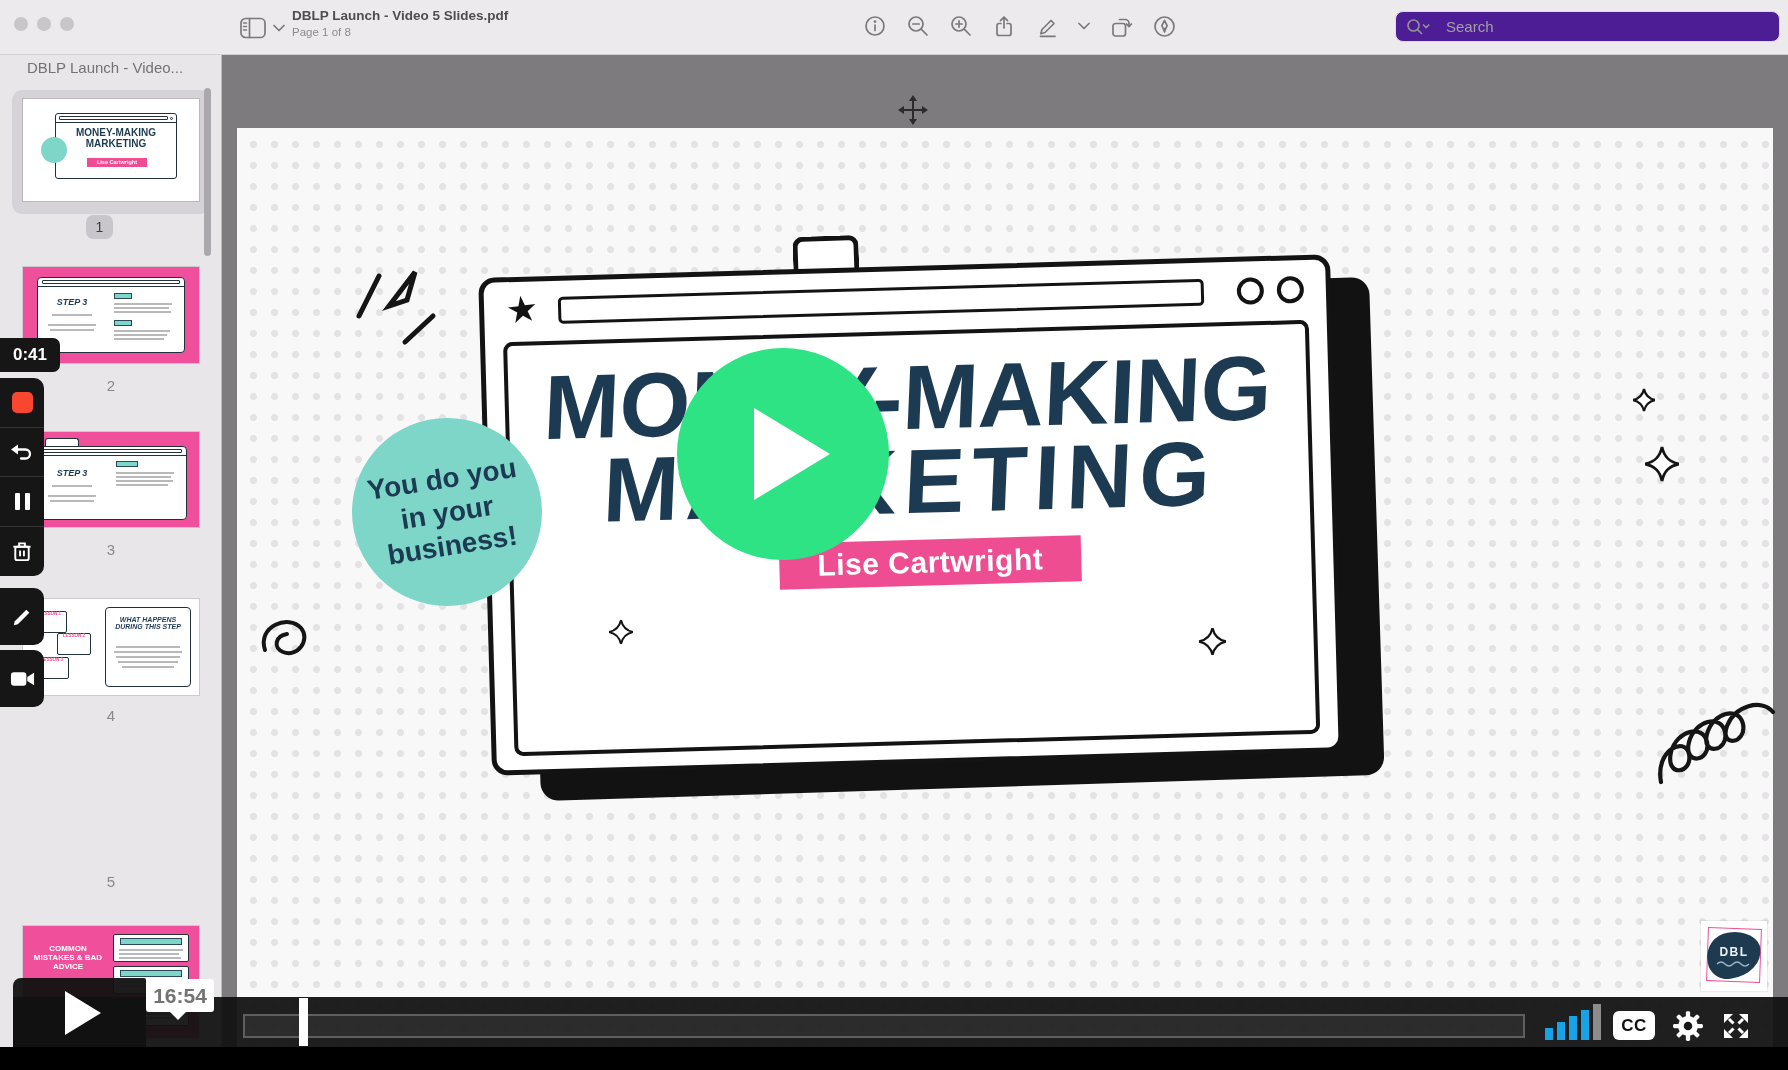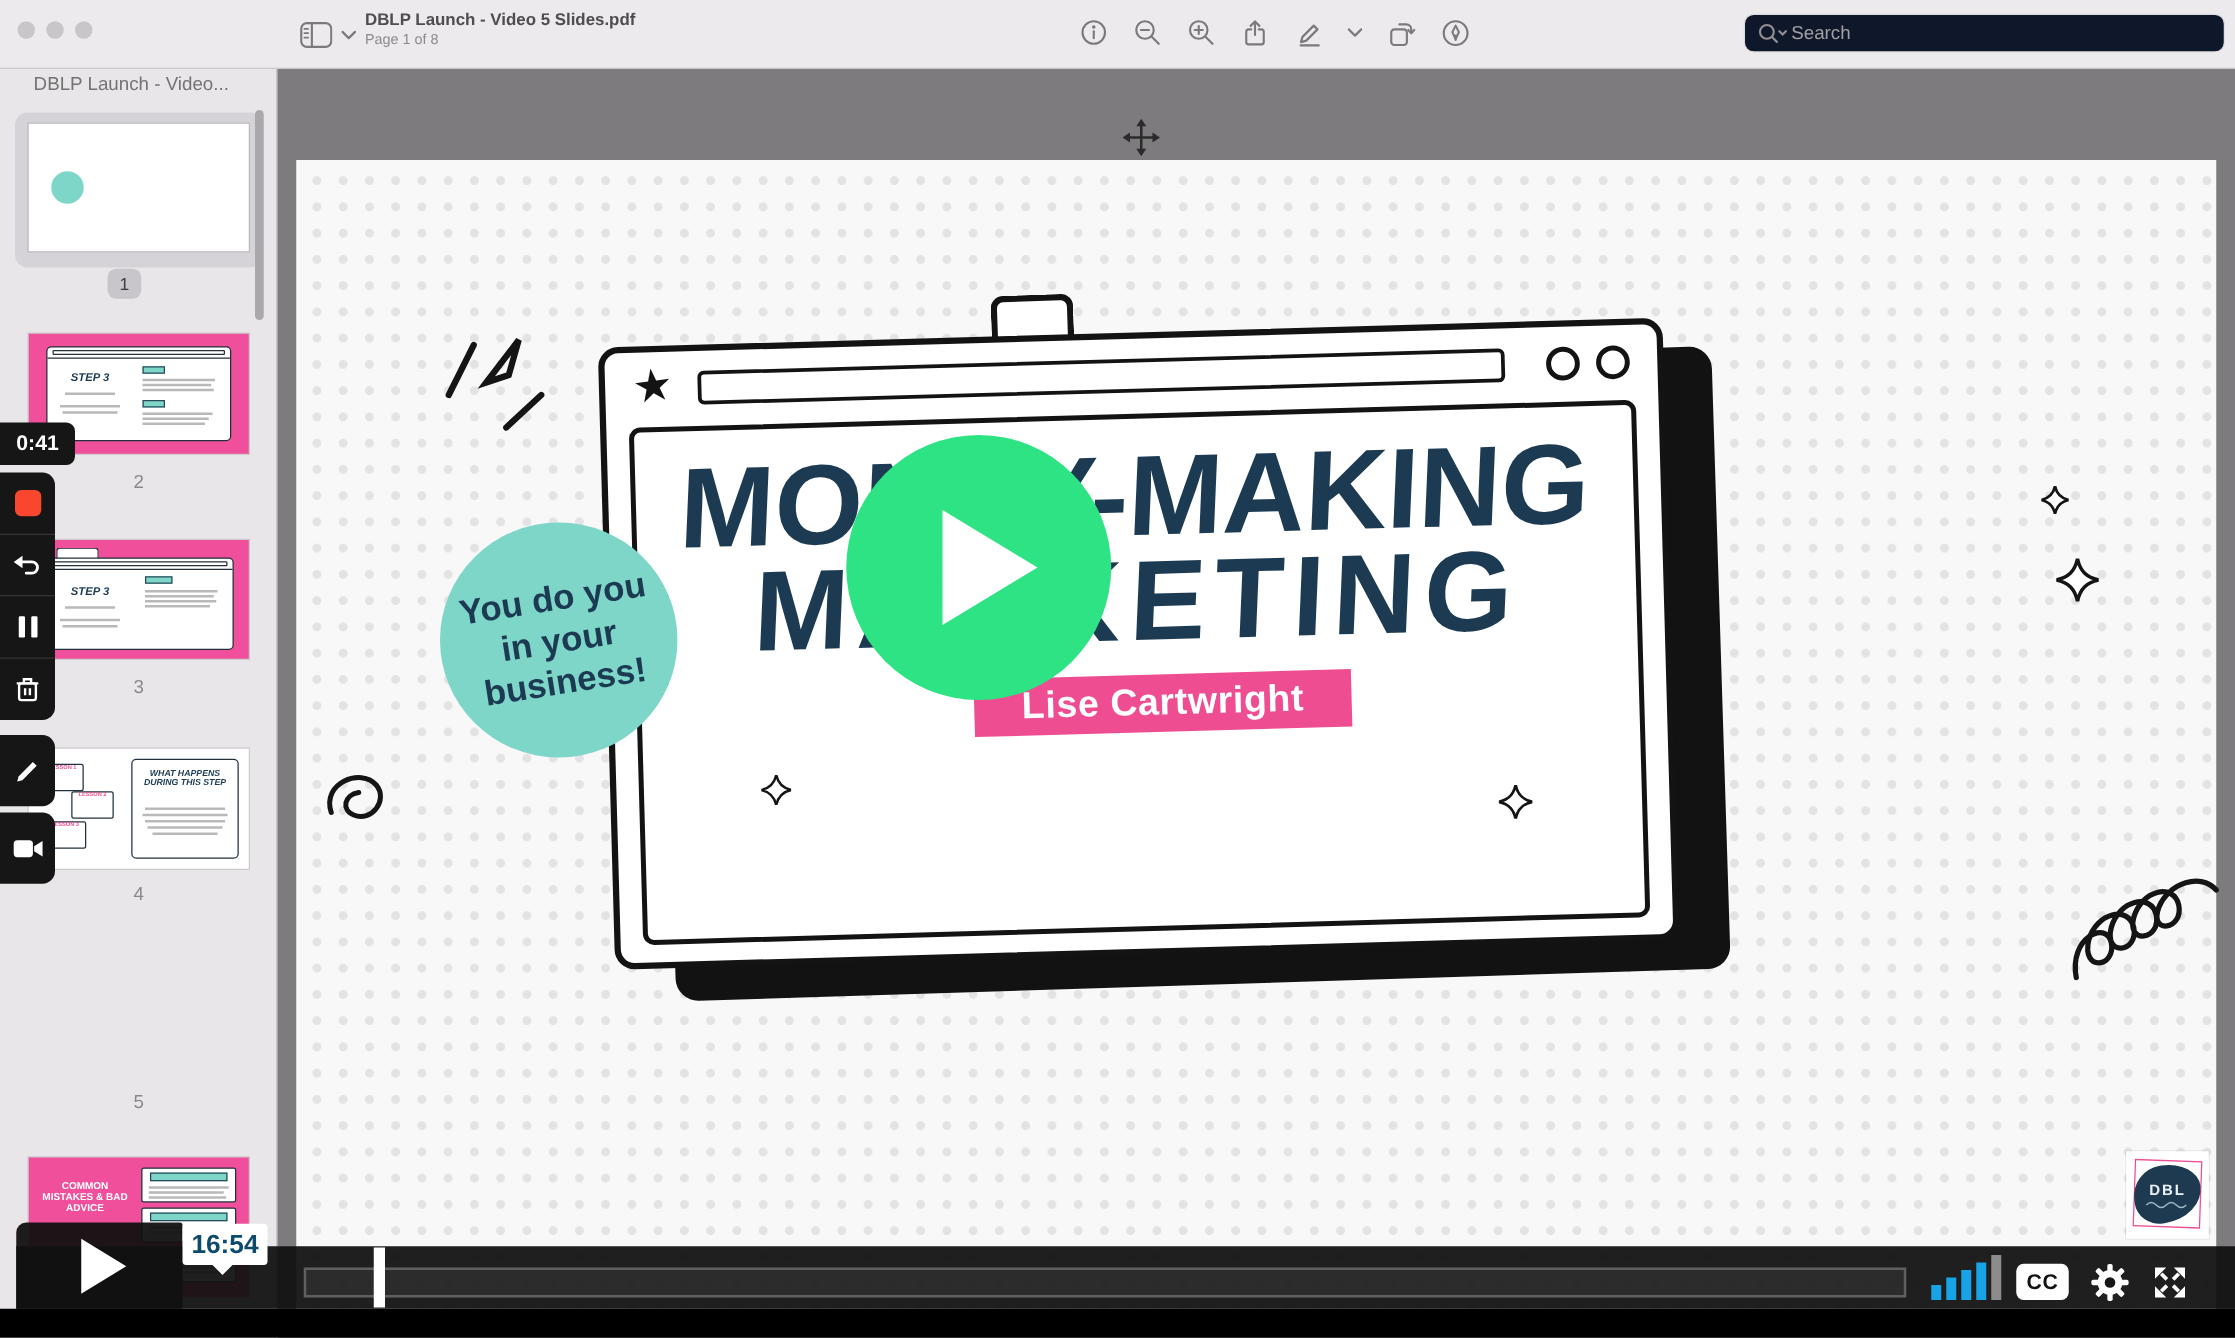--- a/index.html
+++ b/index.html
@@ -13,22 +13,22 @@
   .traffic { position:absolute; left:14px; top:17px; display:flex; gap:9px; }
   .tl { width:14px; height:14px; border-radius:50%; background:#c9c6c9; }
   .tb-left-icons { position:absolute; left:240px; top:13px; display:flex; align-items:center; gap:6px; color:#7a7a7a; }
   .tb-title-block { position:absolute; left:292px; top:8px; }
   .tb-title { font-size:13.5px; font-weight:700; color:#4f4d4f; }
   .tb-page  { font-size:11.5px; color:#8d8a8d; margin-top:3px; }
   .tb-icons { position:absolute; left:862px; top:11px; display:flex; align-items:center; gap:17px; }
   .tb-btn { width:26px; height:30px; display:flex; align-items:center; justify-content:center; }
   .tb-btn svg { stroke:#7c797c; fill:none; stroke-width:1.7; stroke-linecap:round; stroke-linejoin:round; }
   .searchfield { position:absolute; left:1395px; top:11px; width:385px; height:31px;
-    background:#0f172a; border:1px solid #dedbde; border-radius:8px;
-    display:flex; align-items:center; padding:0 10px; gap:3px; }
+    background:#4c1d95; border:1px solid #dedbde; border-radius:8px;
+    display:flex; align-items:center; padding:0 10px; gap:16px; }
   .searchfield svg { stroke:#928f92; fill:none; stroke-width:1.7; stroke-linecap:round; }
   .search-ph { color:#a3a0a3; font-size:15px; }
 
   
   .sidebar { position:absolute; left:0; top:55px; width:222px; height:1015px;
     background:#e9e6e9; border-right:1px solid #bebbbe; z-index:5; }
   .sb-header { position:absolute; left:0; top:4px; width:210px; text-align:center;
     font-size:15px; font-weight:500; color:#737373; }
   .thumb-hl { position:absolute; left:12px; top:35px; width:198px; height:124px;
     border-radius:10px; background:#d6d3d8; }
@@ -127,21 +127,21 @@
 
   
   .pl-bar { position:absolute; left:13px; top:997px; width:1775px; height:50px;
     background:rgba(17,17,17,0.94); z-index:60; }
   .pl-playblock { position:absolute; left:13px; top:978px; width:133px; height:69px;
     background:rgba(17,17,17,0.95); border-radius:8px 2px 0 0; z-index:61;
     display:flex; align-items:center; justify-content:center; }
   .pl-playblock .tri { width:0; height:0; border-top:22px solid transparent;
     border-bottom:22px solid transparent; border-left:36px solid #fff; margin-left:6px; }
   .pl-tooltip { position:absolute; left:146px; top:979px; width:68px; height:33px;
-    background:#fff; border-radius:3px; z-index:65; color:#0c4a6e; font-size:21px;
+    background:#fff; border-radius:3px; z-index:65; color:#737373; font-size:21px;
     font-weight:700; display:flex; align-items:center; justify-content:center; }
   .pl-tooltip:after { content:""; position:absolute; left:24px; bottom:-8px;
     border-left:8px solid transparent; border-right:8px solid transparent;
     border-top:8px solid #fff; }
   .pl-track { position:absolute; left:243px; top:1014px; width:1282px; height:24px;
     border:2px solid #5f5f5f; background:rgba(70,70,70,0.35); z-index:62; }
   .pl-playhead { position:absolute; left:299px; top:998px; width:9px; height:48px;
     background:#fff; z-index:63; }
   .pl-volume { position:absolute; left:1545px; top:1004px; height:36px; display:flex;
     align-items:flex-end; gap:4px; z-index:63; }
@@ -253,20 +253,28 @@
       <span class="search-ph">Search</span>
     </div>
   </div>
 
   <div class="sidebar">
     <div class="sb-header">DBLP Launch - Video...</div>
 
     <div class="thumb-hl"></div>
 
     <div class="thumb" style="top:44px; height:102px;">
+      <div class="mini-frame" style="left:32px; top:14px; width:122px; height:66px;">
+        <div style="border-bottom:1.2px solid #22313d; height:9px; display:flex; align-items:center; padding:0 3px;">
+          <div style="flex:1; height:3.5px; border:0.8px solid #22313d; border-radius:1px;"></div>
+          <div style="width:3px; height:3px; border:0.8px solid #22313d; border-radius:50%; margin-left:2px;"></div>
+        </div>
+        <div class="mini-navy" style="font-size:10px; margin-top:5px; padding:0 8px;">MONEY-MAKING MARKETING</div>
+        <div class="mini-pink-badge" style="left:31px; top:44px; width:60px; height:9px; font-size:5.5px; line-height:9px;">Lise Cartwright</div>
+      </div>
       <div class="mini-teal-dot" style="left:18px; top:38px; width:26px; height:26px;"></div>
     </div>
     <div class="lbl-badge">
       <span>1</span>
     </div>
 
     <div class="thumb pink" style="top:212px; height:96px;">
       <div class="mini-frame" style="left:14px; top:10px; width:148px; height:76px; border-radius:4px;">
         <div style="border-bottom:1.2px solid #22313d; height:9px; display:flex; align-items:center; padding:0 4px;">
           <div style="flex:1; height:3.5px; border:0.8px solid #22313d; border-radius:1px;"></div>

